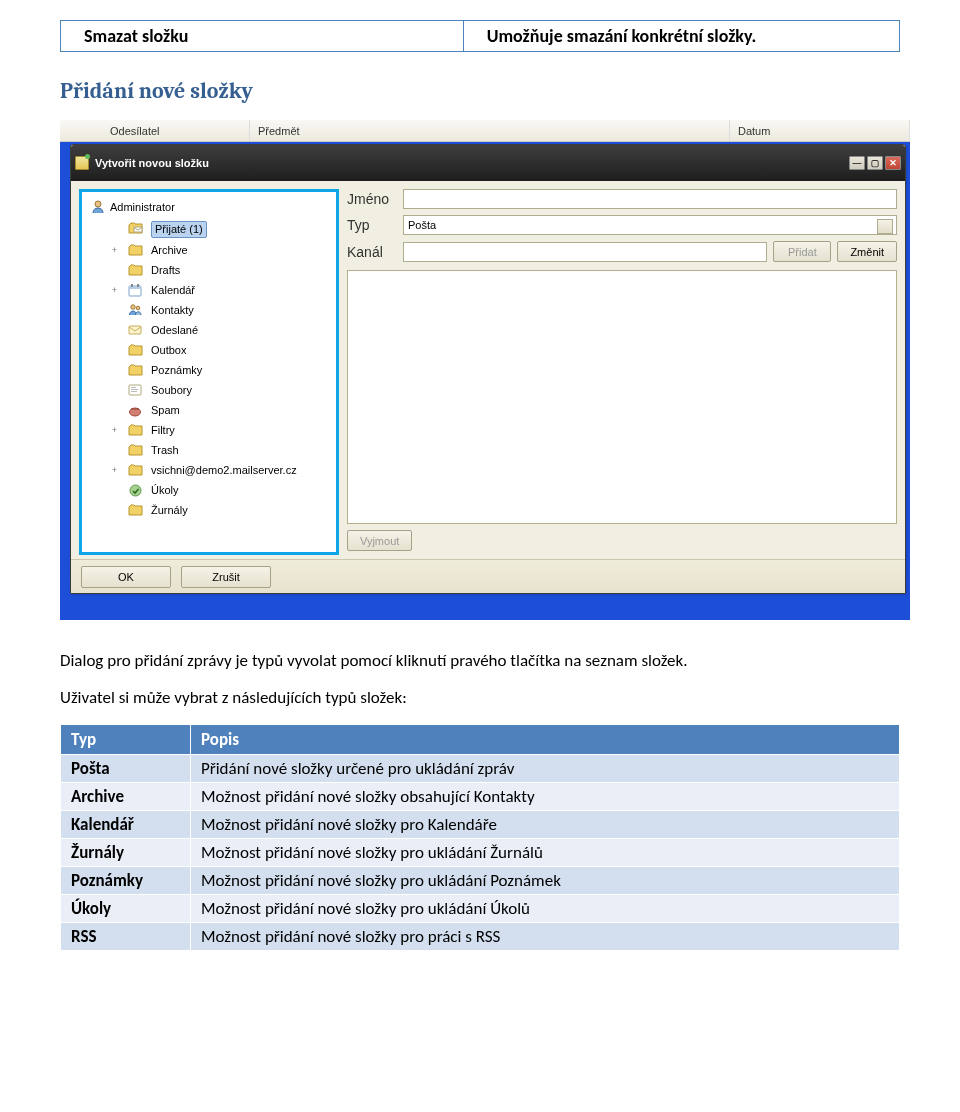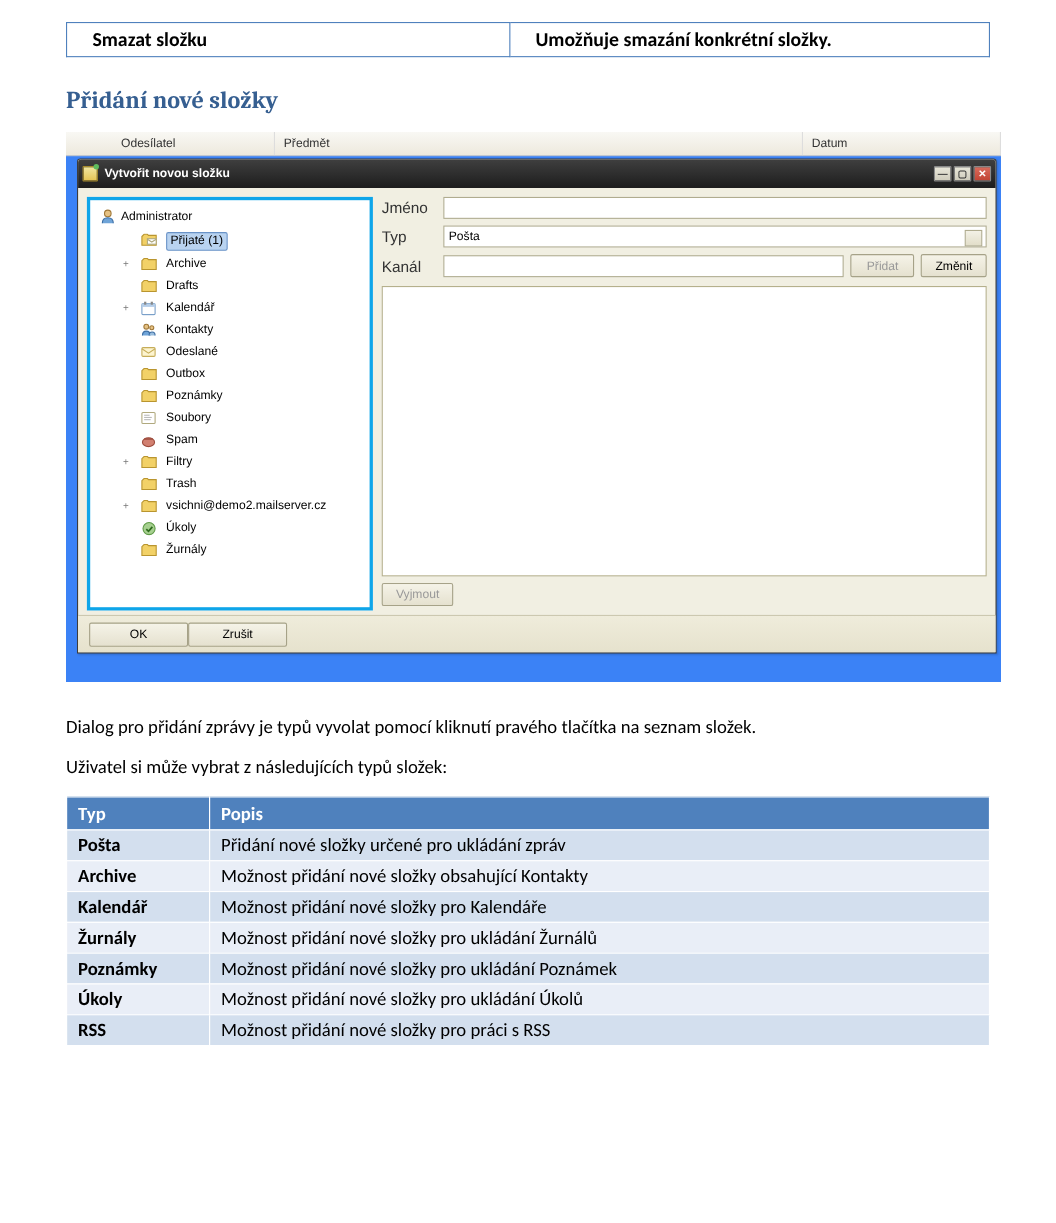--- a/index.html
+++ b/index.html
@@ -28,21 +28,21 @@
     color: #365f91;
     font-size: 22px;
     font-weight: bold;
     margin-bottom: 16px;
   }
   .screenshot {
     width: 850px;
     height: 500px;
     margin: 0 auto 30px auto;
     position: relative;
-    background: #3b82f6;
+    background: #1d4ed8;
   }
   .grid-header {
     position: absolute;
     top: 0; left: 0; right: 0;
     height: 22px;
     background: linear-gradient(#f9f8f4, #ede9dd);
     border-bottom: 1px solid #ccc;
     display: flex;
     font-size: 11px;
     font-family: Tahoma, Verdana, sans-serif;
@@ -68,21 +68,21 @@
     border-radius: 3px 3px 0 0;
     background: #f1efe2;
     font-family: Tahoma, Verdana, sans-serif;
     font-size: 11px;
     color: #000;
     display: flex;
     flex-direction: column;
     box-shadow: 1px 1px 2px rgba(0,0,0,0.15);
   }
   .titlebar {
-    height: 26px;
+    height: 36px;
     background: linear-gradient(#3f3f3f, #1d1d1d);
     display: flex;
     align-items: center;
     padding: 0 4px;
     color: #fff;
     font-weight: bold;
     border-radius: 3px 3px 0 0;
   }
   .titlebar .tb-icon {
     width: 14px; height: 14px;
@@ -206,21 +206,21 @@
     margin-top: 2px;
   }
   .rss-bar {
     margin-top: 6px;
     margin-bottom: 4px;
   }
   .dialog-footer {
     height: 34px;
     border-top: 1px solid #ccc8b0;
     background: linear-gradient(#efecdb, #e6e2cd);
-    display: flex; align-items: center; 
+    display: flex; align-items: center; gap: 10px;
     padding: 0 10px;
   }
   .dialog-footer .btn { min-width: 90px; height: 22px; }
 
   .paragraph {
     font-size: 17px;
     margin: 8px 0 14px 0;
     line-height: 1.35;
   }
 

